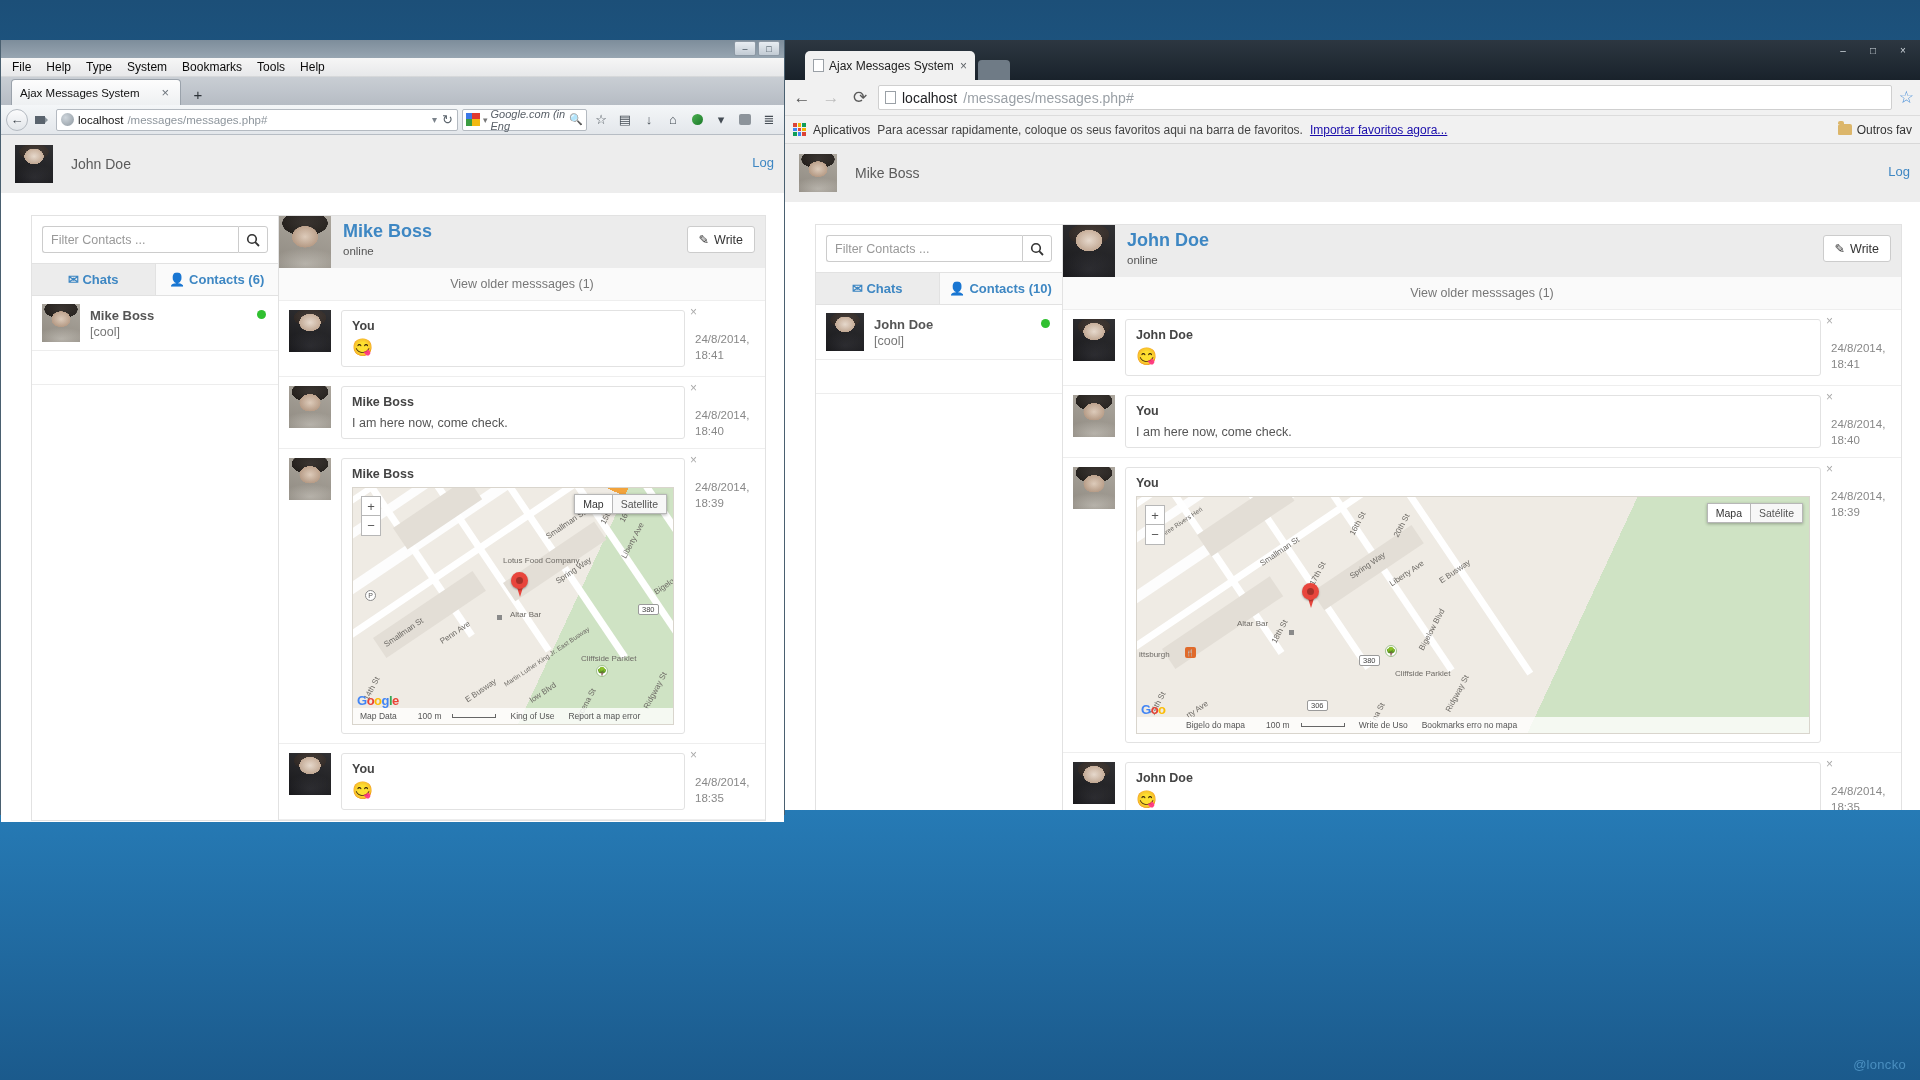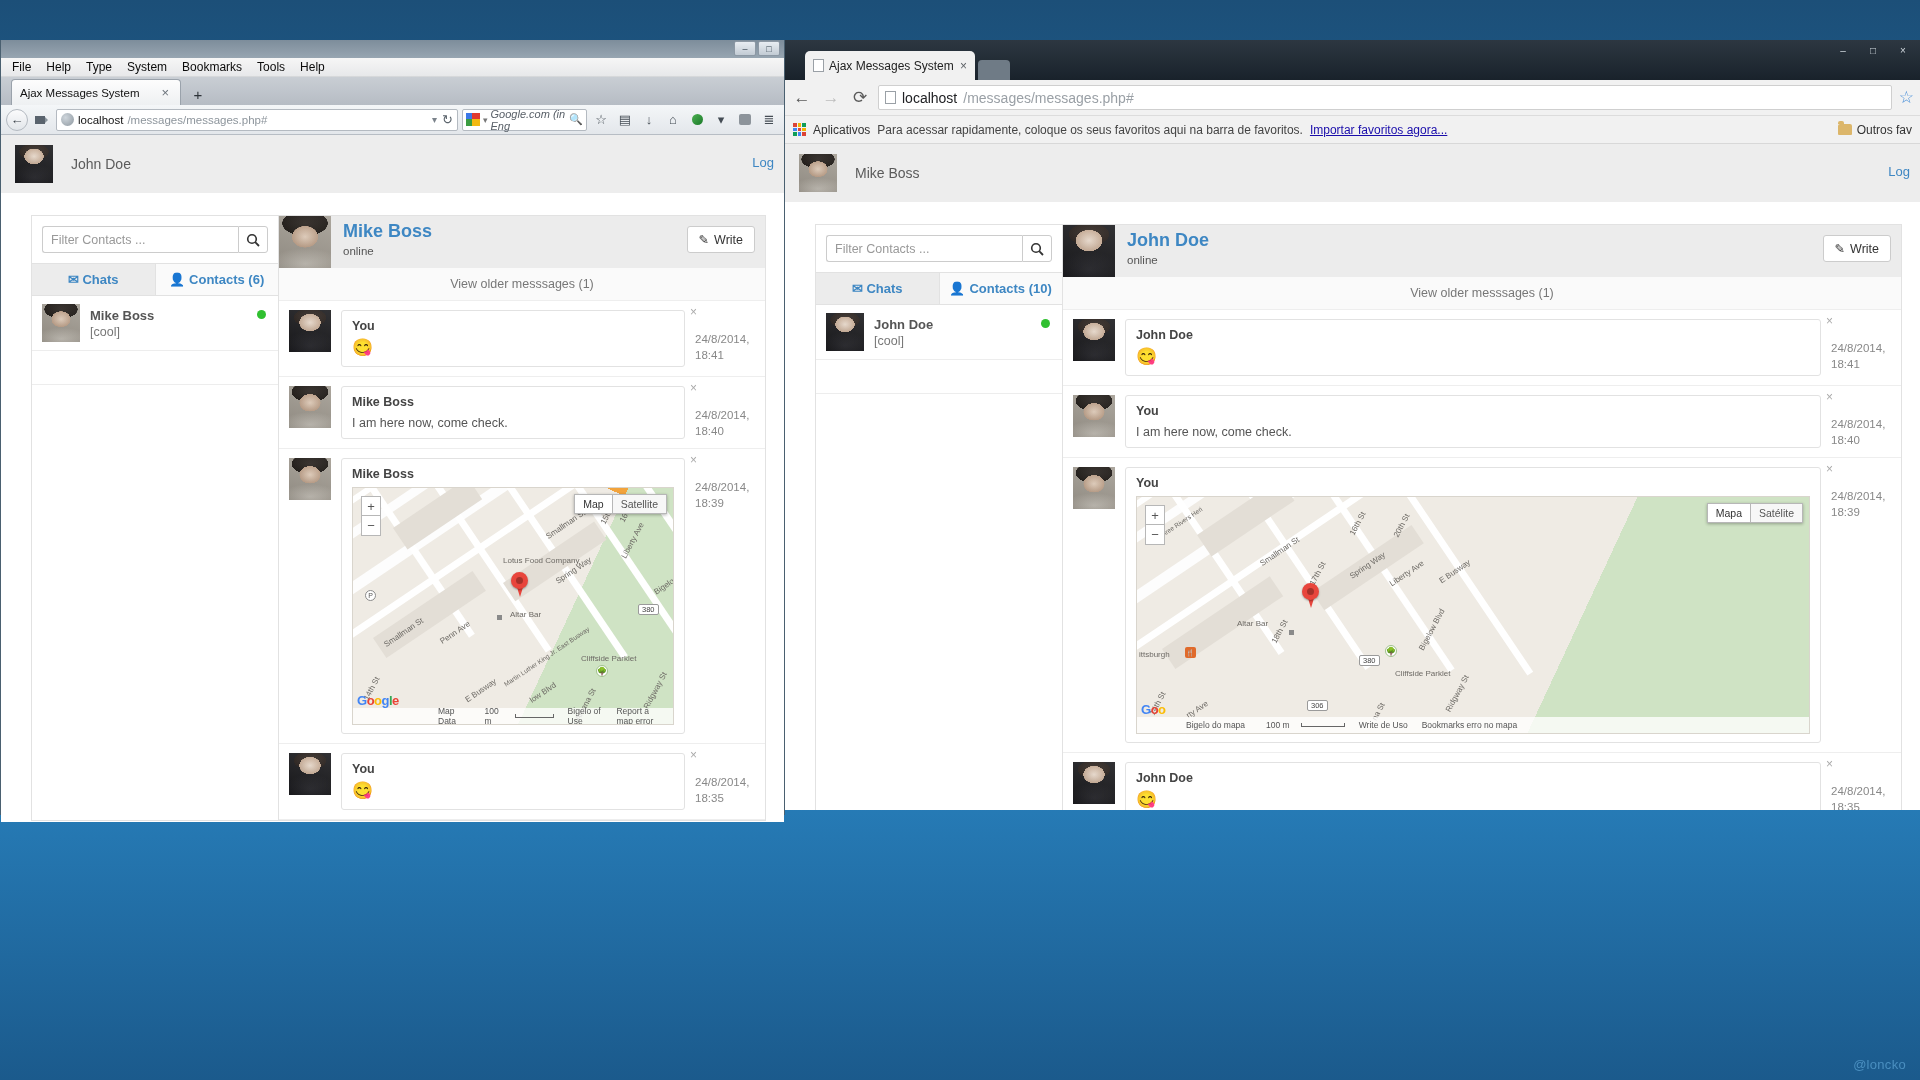--- a/index.html
+++ b/index.html
@@ -427,26 +427,26 @@
                 <div>−</div>
               </div>
               <div class="map-types">
                 <div class="map-type">Map</div>
                 <div class="map-type">Satellite</div>
               </div>
               <div class="map-logo">
                 <span style="color:#4285f4">G</span><span style="color:#ea4335">o</span><span style="color:#fbbc05">o</span><span style="color:#4285f4">g</span><span style="color:#34a853">l</span><span style="color:#ea4335">e</span>
               </div>
               <div class="map-footer">
-                <span style="margin-left:78px">Map Data</span>
+                <span style="">Map Data</span>
                 <span class="map-scale">
                   <span>100 m</span>
                   <span class="bar"></span>
                 </span>
-                <span>Bigelo of Use</span>
+                <span>King of Use</span>
                 <span>Report a map error</span>
               </div>
             </div>
           </div>
           <span class="msg-close">×</span>
           <div class="msg-time">
             <div>24/8/2014,</div>
             <div>18:39</div>
           </div>
         </div>

